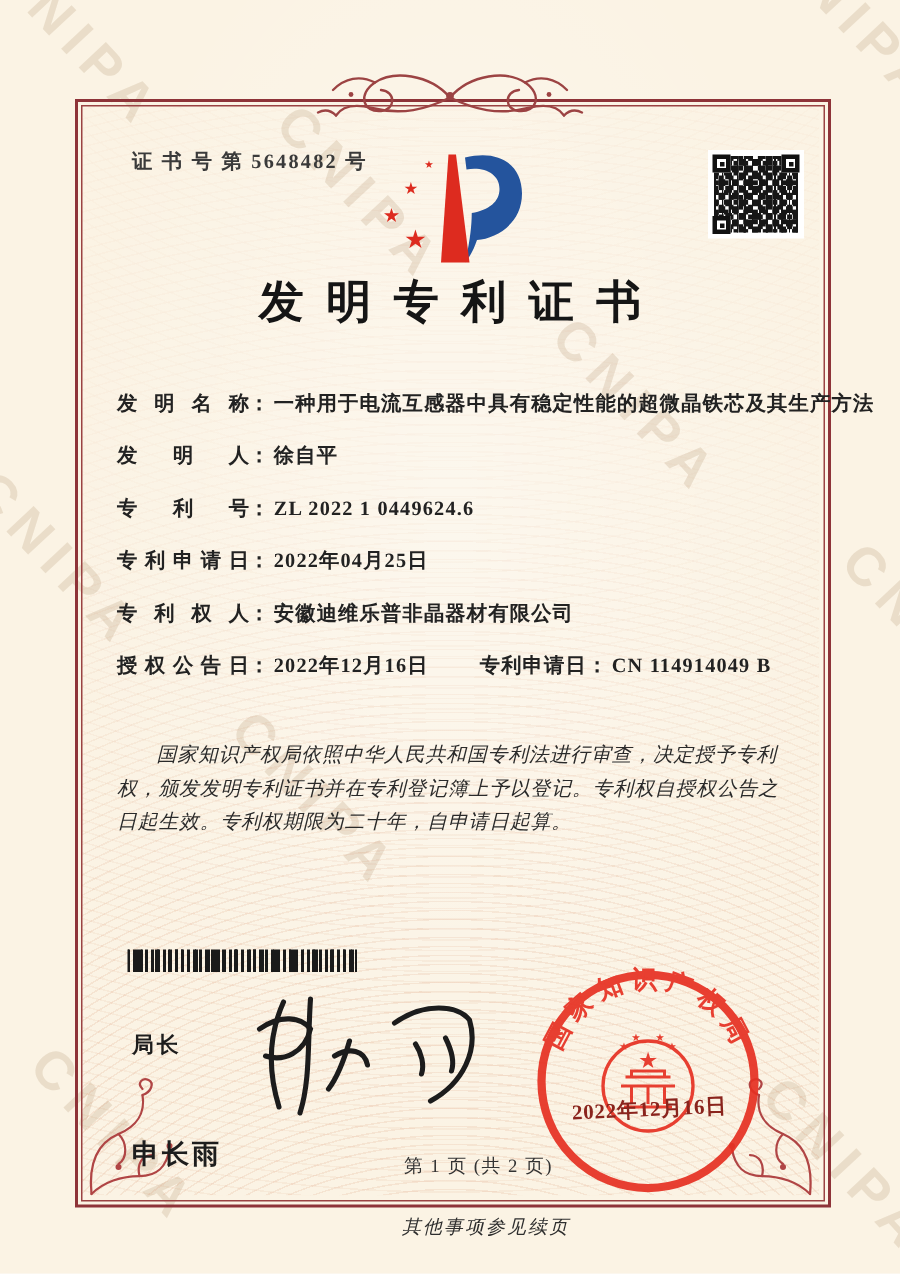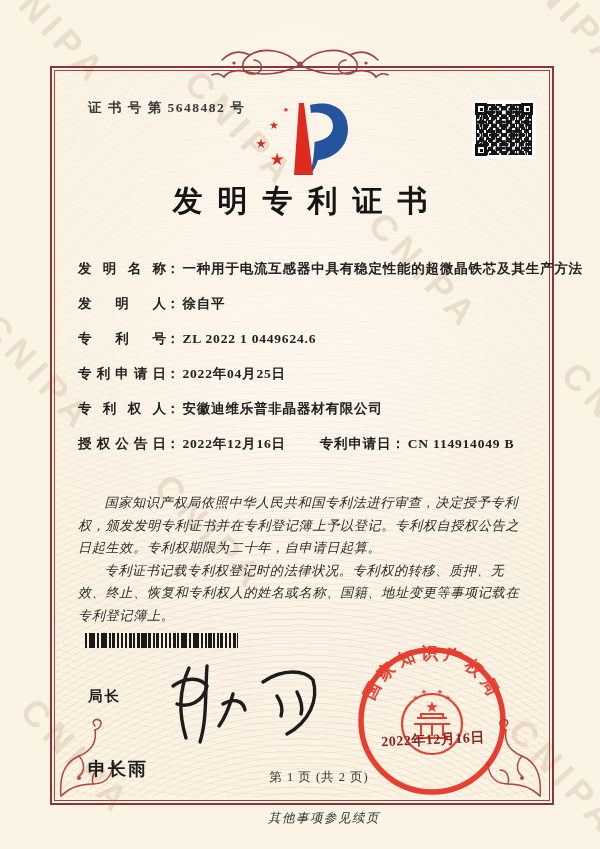--- a/index.html
+++ b/index.html
@@ -197,21 +197,20 @@
     <div class="frow">
       <span class="flabel">专利权人</span><span class="fcolon">：</span><span class="fvalue">安徽迪维乐普非晶器材有限公司</span>
     </div>
     <div class="frow">
       <span class="flabel">授权公告日</span><span class="fcolon">：</span><span class="fvalue">2022年12月16日</span><span class="fvalue grant-no">专利申请日</span><span class="fcolon">：</span><span class="fvalue">CN 114914049 B</span>
     </div>
   </div>
 
   <div class="legal">
     <p>国家知识产权局依照中华人民共和国专利法进行审查，决定授予专利权，颁发发明专利证书并在专利登记簿上予以登记。专利权自授权公告之日起生效。专利权期限为二十年，自申请日起算。</p>
-    <p>专利证书记载专利权登记时的法律状况。专利权的转移、质押、无效、终止、恢复和专利权人的姓名或名称、国籍、地址变更等事项记载在专利登记簿上。</p>
   </div>
 
   <div class="barcode"></div>
 
   <div class="sig-title">局长</div>
   <div class="sig-name">申长雨</div>
 
   <svg class="sig-hand" width="160" height="90" viewBox="0 0 160 90">
     <g stroke="#1c1c1c" fill="none" stroke-width="3.4" stroke-linecap="round">
       <path d="M24,10 C15,30 13,54 21,80"></path>

